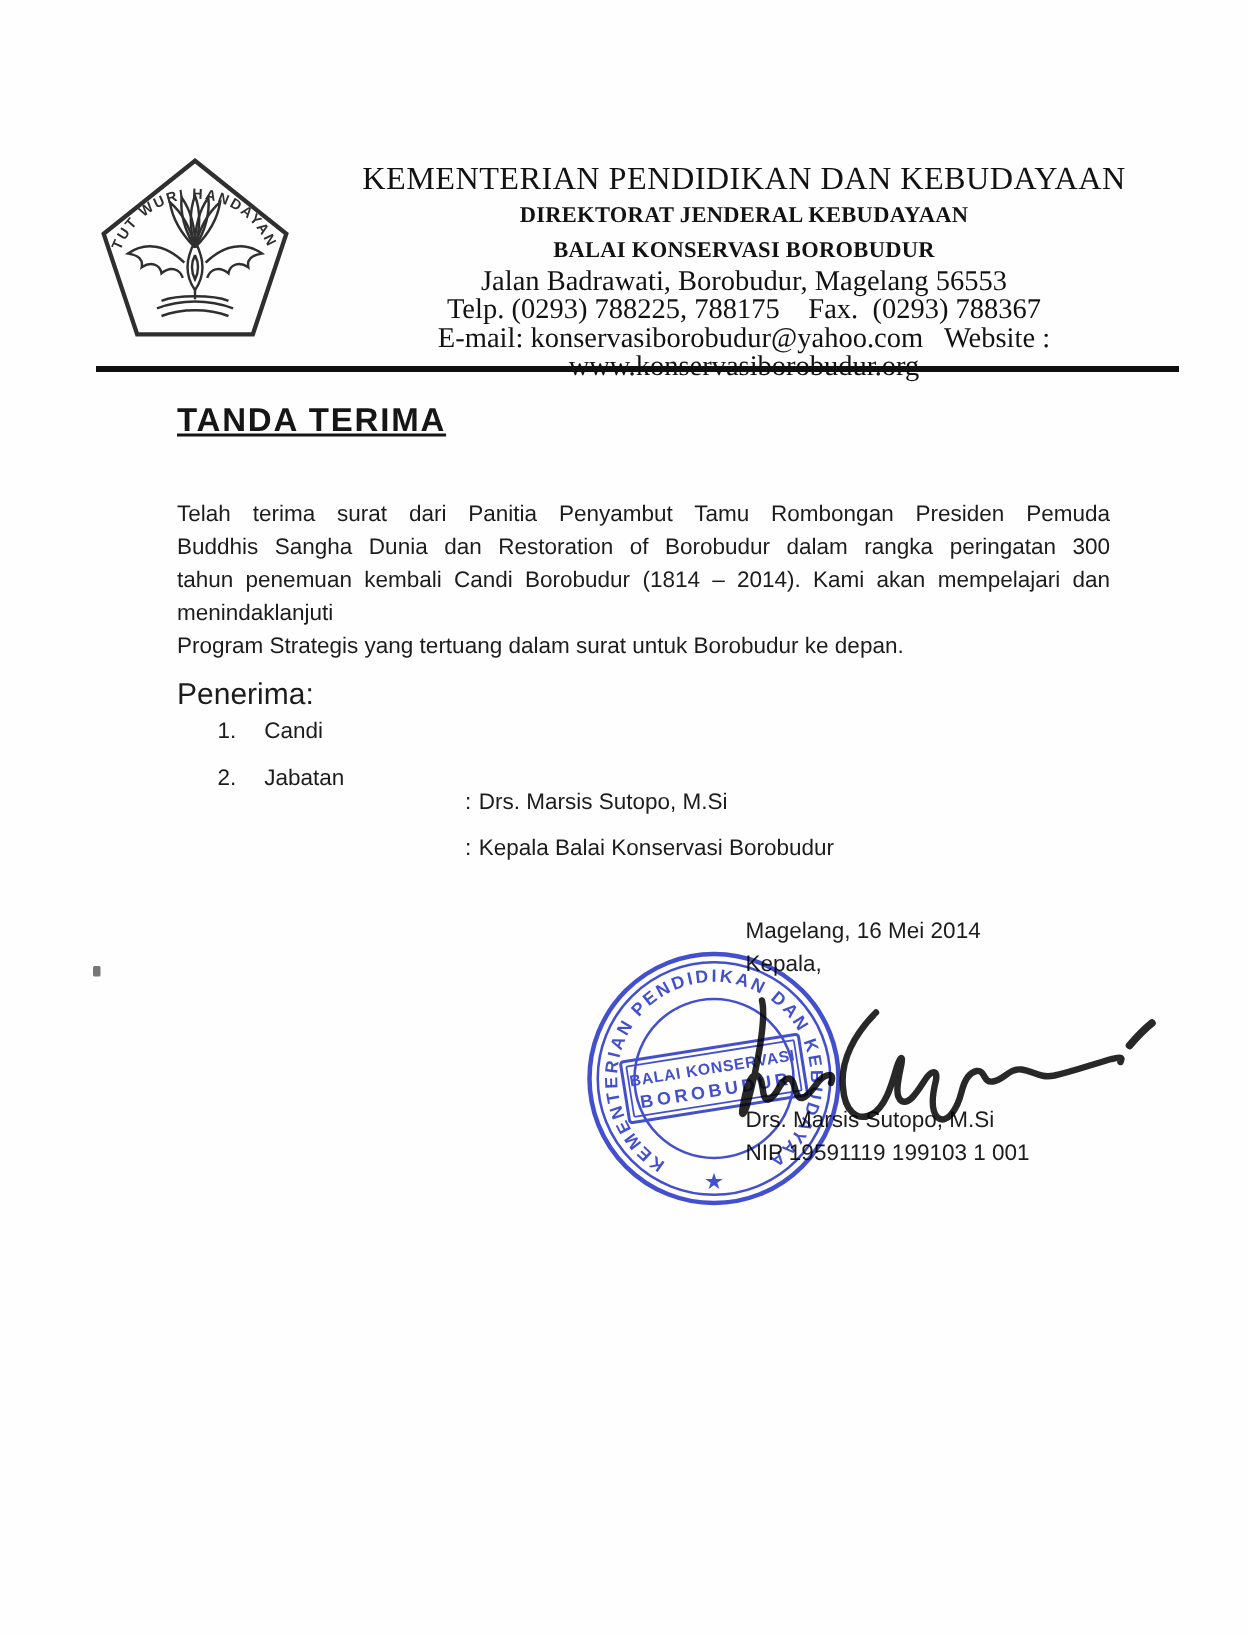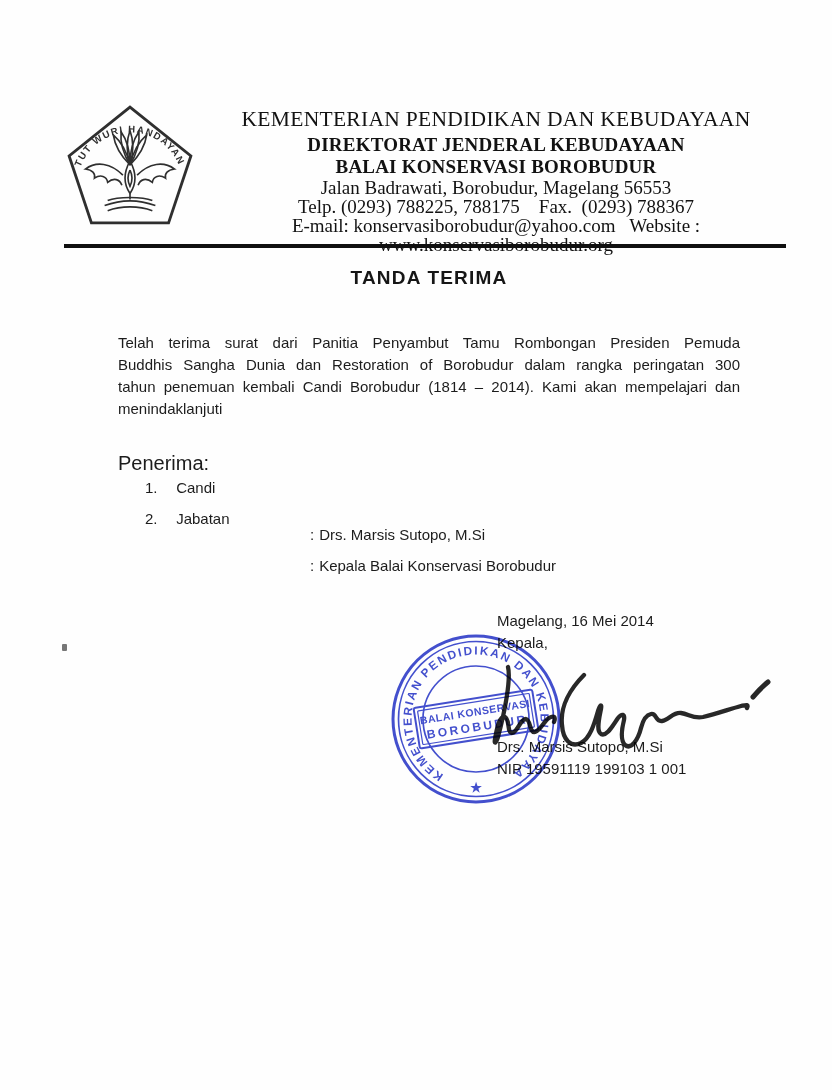--- a/index.html
+++ b/index.html
@@ -16,30 +16,30 @@
   
   .logo-svg{position:absolute;left:62px;top:102px;width:136px;height:126px;}
   .logo-svg path, .logo-svg line{stroke:currentColor;fill:none;}
   .logo-svg text{fill:currentColor;font:bold 9.5px "Liberation Sans",sans-serif;letter-spacing:1.4px;}
 
   .header-text{
     position:absolute;left:190px;top:106px;width:612px;
     text-align:center;font-family:"Liberation Serif",serif;color:#121212;
   }
   .h-ministry{font-size:21.5px;line-height:27px;letter-spacing:.3px;}
-  .h-dir,.h-office{font-size:19px;font-weight:bold;line-height:23px;letter-spacing:.2px;}
+  .h-dir,.h-office{font-size:15px;font-weight:bold;line-height:23px;letter-spacing:.2px;}
   .h-office{line-height:22px;text-align:center;}
   .h-small{font-size:19px;line-height:19px;white-space:pre-wrap;}
 
   .rule{position:absolute;left:64px;top:244px;width:722px;height:4px;background:#101010;}
 
   
   .doc-title{
     position:absolute;left:118px;top:267px;width:622px;
-    text-align:center;font-size:19px;font-weight:bold;letter-spacing:1.2px;color:#161616;
+    font-size:22px;font-weight:bold;letter-spacing:1.2px;color:#161616;text-decoration:underline;
   }
   .body-text{position:absolute;left:118px;top:332px;width:622px;font-size:15px;line-height:22px;}
   .body-text .just{text-align:justify;text-align-last:justify;}
 
   .penerima{position:absolute;left:118px;top:452px;font-size:20px;}
 
   .rcpt-row{position:absolute;left:145px;width:620px;font-size:15px;line-height:20px;}
   .rcpt-row .no{display:inline-block;width:27px;}
   .rcpt-row .val{position:absolute;left:165px;top:0;white-space:nowrap;margin-top:47px;}
   .rcpt-row .sep{display:inline-block;margin-right:5px;}
@@ -115,20 +115,21 @@
 
   <div class="rule"></div>
 
   <div class="doc-title">TANDA TERIMA</div>
 
   <div class="body-text">
     <div class="just">Telah terima surat dari Panitia Penyambut  Tamu Rombongan Presiden Pemuda</div>
     <div class="just">Buddhis Sangha Dunia dan Restoration of Borobudur dalam rangka peringatan 300</div>
     <div class="just">tahun penemuan kembali Candi Borobudur (1814 – 2014). Kami akan mempelajari dan</div>
     <div>menindaklanjuti</div>
+    <div>Program Strategis yang tertuang dalam surat untuk Borobudur ke depan.</div>
   </div>
 
   <div class="penerima">Penerima:</div>
 
   <div class="rcpt-row" style="top:478px;">
     <span class="no">1.</span>
     <span class="field">Candi</span>
     <span class="val">
       <span class="sep">:</span><span>Drs. Marsis Sutopo, M.Si</span>
     </span>

